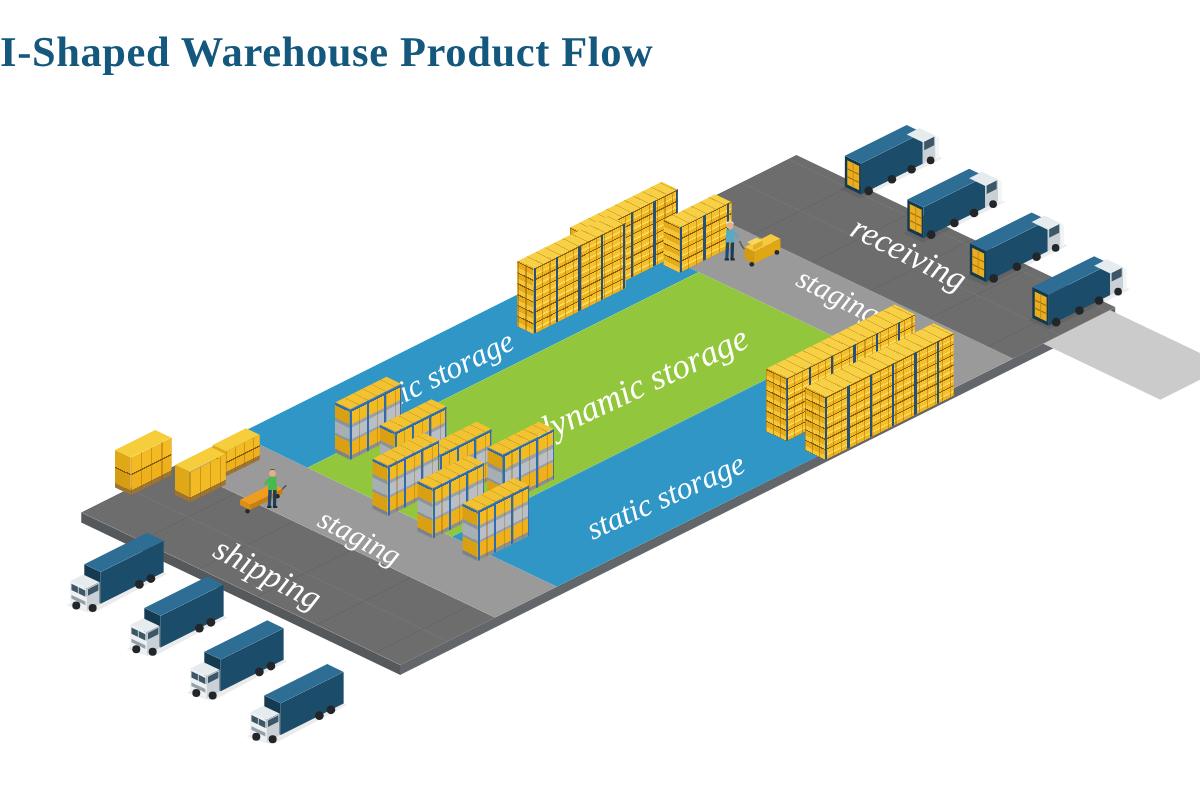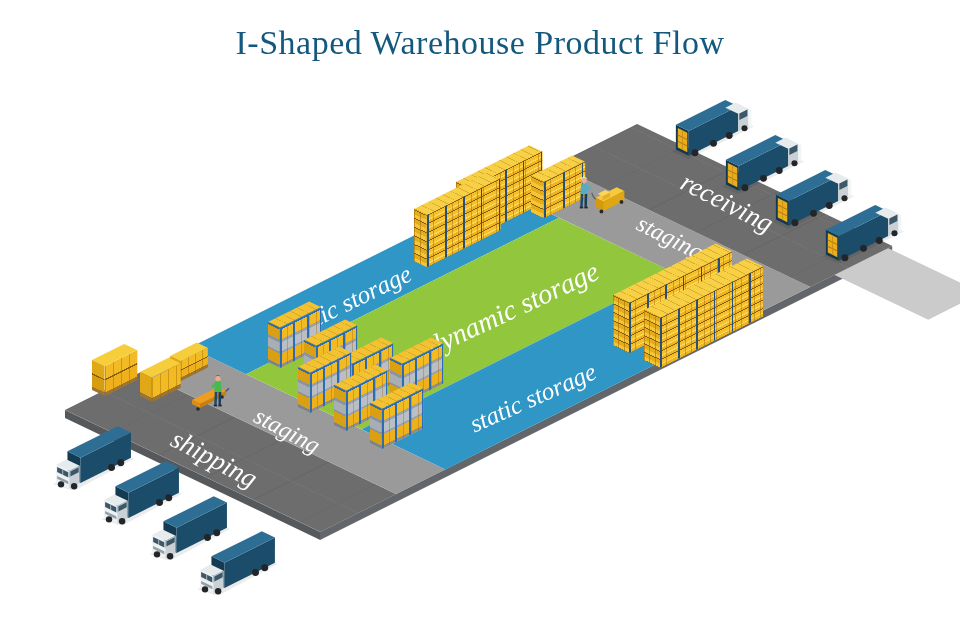--- a/index.html
+++ b/index.html
@@ -1,21 +1,21 @@
 <!DOCTYPE html>
 <html><head>
 <meta charset="utf-8">
 <style>
   html,body{margin:0;padding:0;background:#ffffff;}
   #stage{position:relative;width:960px;height:640px;background:#ffffff;overflow:hidden;
          font-family:"Liberation Serif",serif;}
 
   
-  #title{position:absolute;left:0;top:24px;width:100%;text-align:center;
-         font-size:34px;font-weight:normal;color:#14587e;letter-spacing:.5px;}
+  #title{position:absolute;left:0;top:24px;width:100%;
+         font-size:34px;font-weight:bold;color:#14587e;letter-spacing:.5px;}
 
   
   .iso-top,.iso-se,.iso-sw{position:absolute;transform-origin:0 0;}
   .iso-top{transform:matrix(0.894,-0.447,0.902,0.431,0,0);}
   .iso-se {transform:matrix(0.894,-0.447,0,1,0,0);}
   .iso-sw {transform:matrix(0.902,0.431,0,1,0,0);}
 
   
   #site{left:65px;top:410px;width:640px;height:283px;z-index:1;}
   #site .band{position:absolute;top:0;height:283px;}

